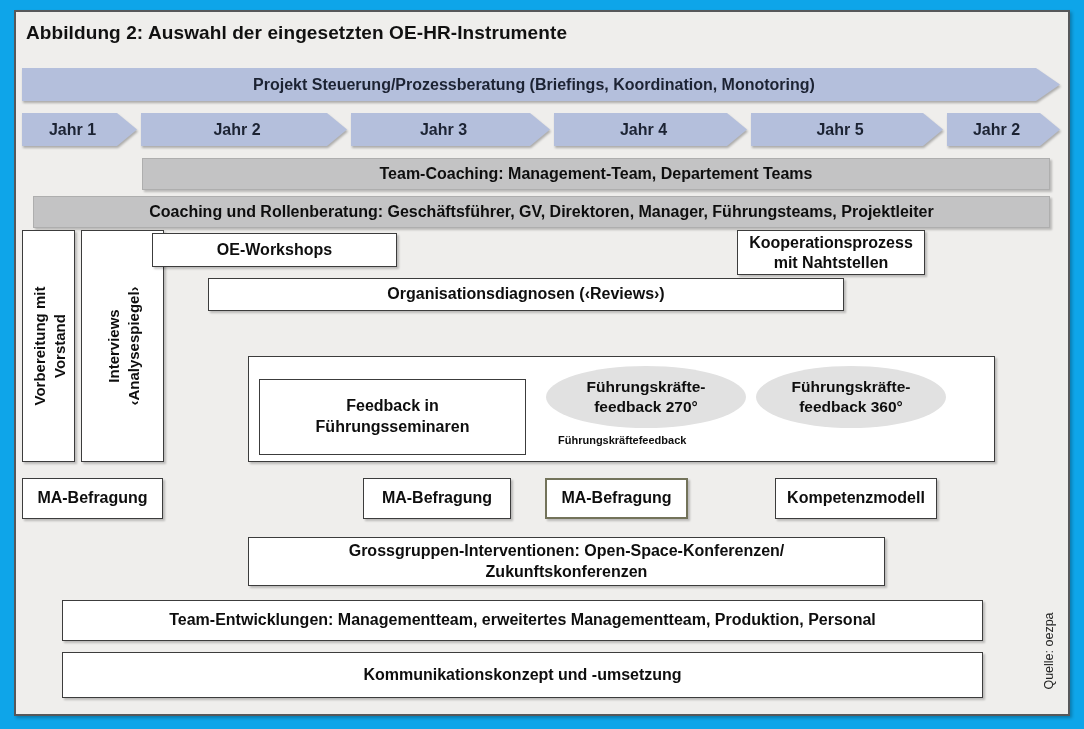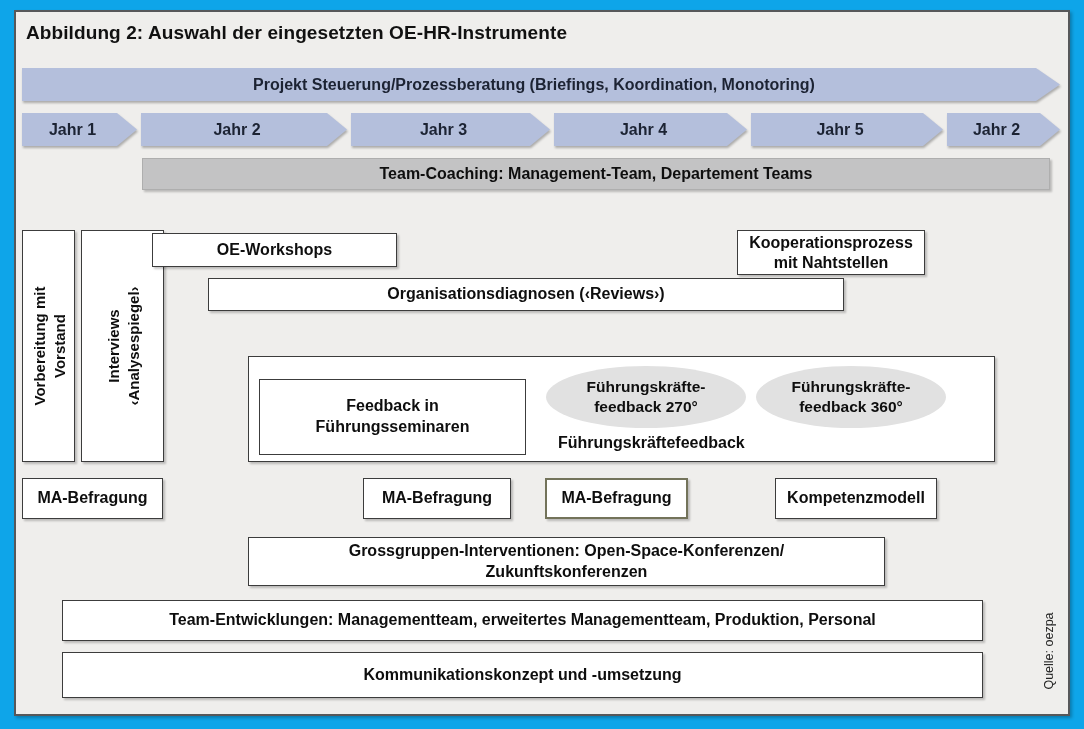--- a/index.html
+++ b/index.html
@@ -47,21 +47,21 @@
     transform:translate(-50%,-50%) rotate(-90deg);
     text-align:center; font-weight:bold; font-size:15px; line-height:1.3;
     white-space:nowrap; color:#0e0e0e;
   }
   .vtext span { display:block; }
   .ellipse {
     position:absolute; background:var(--ellipse-gray,#e1e1e1); border-radius:50%;
     display:flex; flex-direction:column; align-items:center; justify-content:center;
     font-weight:bold; font-size:15.5px; color:#0e0e0e; line-height:1.3; text-align:center;
   }
-  .fk-label { position:absolute; font-weight:bold; font-size:16px; color:#0e0e0e; white-space:nowrap; }
+  .fk-label { position:absolute; font-weight:bold; font-size:11px; color:#0e0e0e; white-space:nowrap; }
   .source-wrap { position:absolute; left:1036px; top:595px; width:26px; height:112px; }
   .source-wrap .vtext { font-weight:normal; font-size:12.5px; color:#222; }
 </style>
 </head>
 <body>
 
 <div class="canvas">
   <div class="frame"></div>
 
   <div class="fig-title">Abbildung 2: Auswahl der eingesetzten OE-HR-Instrumente</div>
@@ -83,20 +83,21 @@
     <div class="arrow">Jahr 4</div>
   </div>
   <div class="arrow-wrap" style="left:751px; top:113px; width:192px; height:33px;">
     <div class="arrow">Jahr 5</div>
   </div>
   <div class="arrow-wrap" style="left:947px; top:113px; width:113px; height:33px;">
     <div class="arrow">Jahr 2</div>
   </div>
 
   <div class="gray-bar" style="left:142px; top:158px; width:908px; height:32px;">Team-Coaching: Management-Team, Departement Teams</div>
+  <div class="gray-bar" style="left:33px; top:196px; width:1017px; height:32px;">Coaching und Rollenberatung: Geschäftsführer, GV, Direktoren, Manager, Führungsteams, Projektleiter</div>
 
   <div class="wbox" style="left:22px; top:230px; width:53px; height:232px;">
     <div class="vtext">
       <span>Vorbereitung mit</span>
       <span>Vorstand</span>
     </div>
   </div>
   <div class="wbox" style="left:81px; top:230px; width:83px; height:232px;">
     <div class="vtext">
       <span>Interviews</span>

